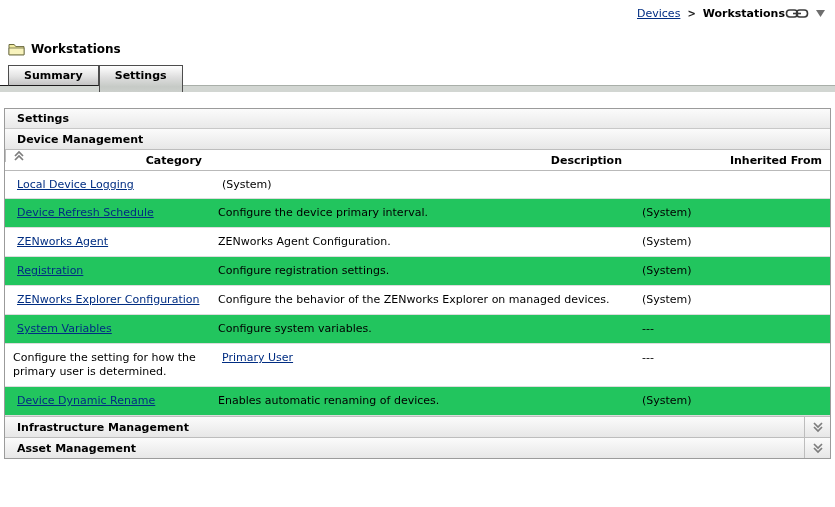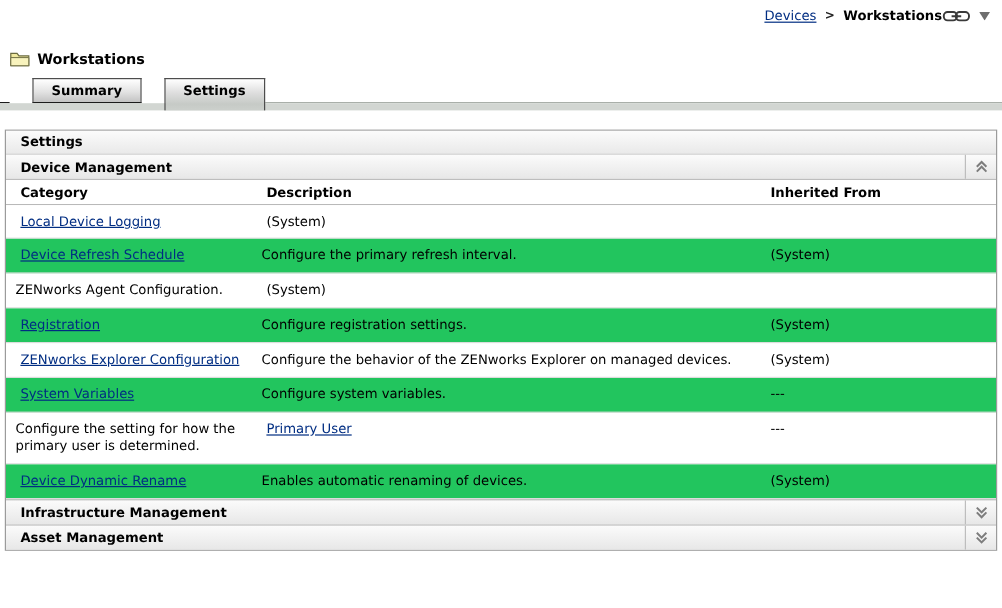--- a/index.html
+++ b/index.html
@@ -32,53 +32,53 @@
   }
   .obj-title { font-weight: bold; font-size: 12px; }
 
   
   .tabstrip { display: flex; align-items: flex-end; height: 21px; margin-top: 8px; position: relative; }
   .tab-lead { width: 8px; height: 21px; border-bottom: 1px solid #1c1c1c; }
   .tab {
     height: 21px; line-height: 20px; padding: 0 15px;
     font-weight: bold; cursor: pointer;
     background: linear-gradient(180deg, #ffffff 0%, #e3e3e3 55%, #c3c3c3 100%);
-    border: 1px solid #4d4d4d; border-bottom: 1px solid #1c1c1c; margin-left: 19px;
+    border: 1px solid #4d4d4d; border-bottom: 1px solid #1c1c1c;
   }
   .tab.active {
     height: 27px; margin-bottom: -6px; border-bottom: none;
     background: linear-gradient(180deg, #ffffff 0%, #dddddd 45%, #c6cac6 80%, #ccd0cc 100%);
     position: relative; z-index: 3;
   }
   .tab-fill { flex: 1; height: 21px; border-bottom: 1px solid #a9afa9; }
   .band { height: 6px; background: #d2d6d2; position: relative; z-index: 1; }
 
   
   .panel { margin: 16px 4px 0 4px; border: 1px solid #9b9b9b; background: #fff; }
   .panel-title {
     height: 20px; line-height: 20px; padding-left: 12px; font-weight: bold;
     background: linear-gradient(180deg, #fbfbfb, #e9e9e9);
     border-bottom: 1px solid #c8c8c8;
   }
   .section-bar {
     display: flex; align-items: stretch; height: 21px; cursor: pointer;
     background: linear-gradient(180deg, #fbfbfb, #e7e7e7);
   }
-  .section-bar.dm { border-bottom: 1px solid #bdbdbd; }
+  .section-bar.dm { border-bottom: 1px solid #bdbdbd; flex-direction: column; }
   .section-bar.collapsed { border-top: 1px solid #bdbdbd; }
   .section-label { flex: 1; line-height: 21px; padding-left: 12px; font-weight: bold; }
   .section-iconcell {
     width: 26px; border-left: 1px solid #bdbdbd;
     display: flex; align-items: center; justify-content: center; cursor: pointer;
   }
 
   
   .thead, .trow { display: grid; grid-template-columns: 205px 1fr 200px; }
   .thead { font-weight: bold; border-bottom: 1px solid #b9b9b9; background: #fff; }
-  .thead .cell { padding: 4px 8px 3px 12px; }
+  .thead .cell { padding: 4px 8px 3px 12px; text-align: right; }
   .trow { border-bottom: 1px solid #dcdcdc; background: #fff; }
   .trow.alt { background: #22c55e; }
   .cell { padding: 7px 8px 7px 12px; }
   .desc-cell { padding-left: 8px; }
   .desc-inner { display: block; max-width: 402px; line-height: 14px; }
   .catlink { color: #002d82; text-decoration: underline; cursor: pointer; white-space: nowrap; }
 
   svg { display: block; }
 </style>
 </head>
@@ -145,26 +145,27 @@
   </div>
 
   <div class="trow">
     <div class="cell"><a class="catlink">Local Device Logging</a></div>
     <div class="cell">(System)</div>
   </div>
 
   <div class="trow alt">
     <div class="cell"><a class="catlink">Device Refresh Schedule</a></div>
     <div class="cell desc-cell">
-        <span class="desc-inner">Configure the primary refresh interval.</span>
-      </div>
-    <div class="cell">(System)</div>
-  </div>
-
-  <div class="trow">
+        <span class="desc-inner">Configure the device primary interval.</span>
+      </div>
+    <div class="cell">(System)</div>
+  </div>
+
+  <div class="trow">
+    <div class="cell"><a class="catlink">ZENworks Agent</a></div>
     <div class="cell desc-cell">
         <span class="desc-inner">ZENworks Agent Configuration.</span>
       </div>
     <div class="cell">(System)</div>
   </div>
 
   <div class="trow alt">
     <div class="cell"><a class="catlink">Registration</a></div>
     <div class="cell desc-cell">
         <span class="desc-inner">Configure registration settings.</span>

